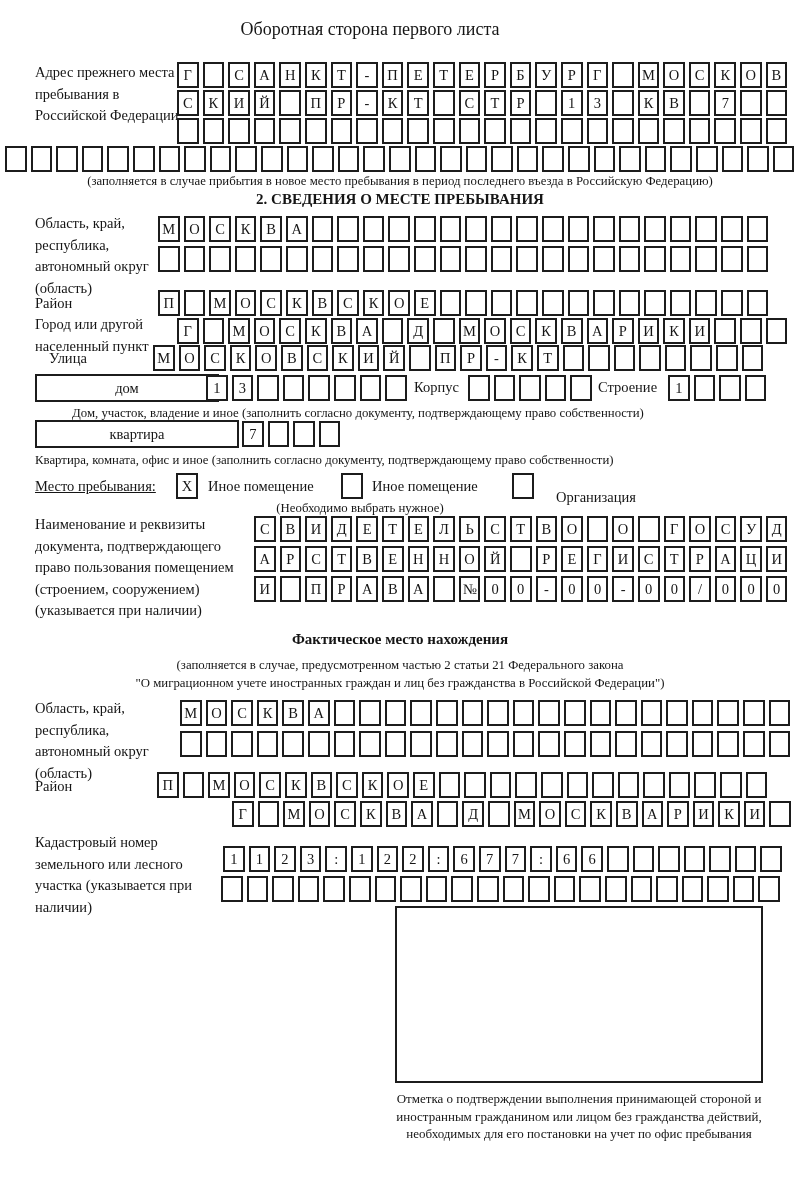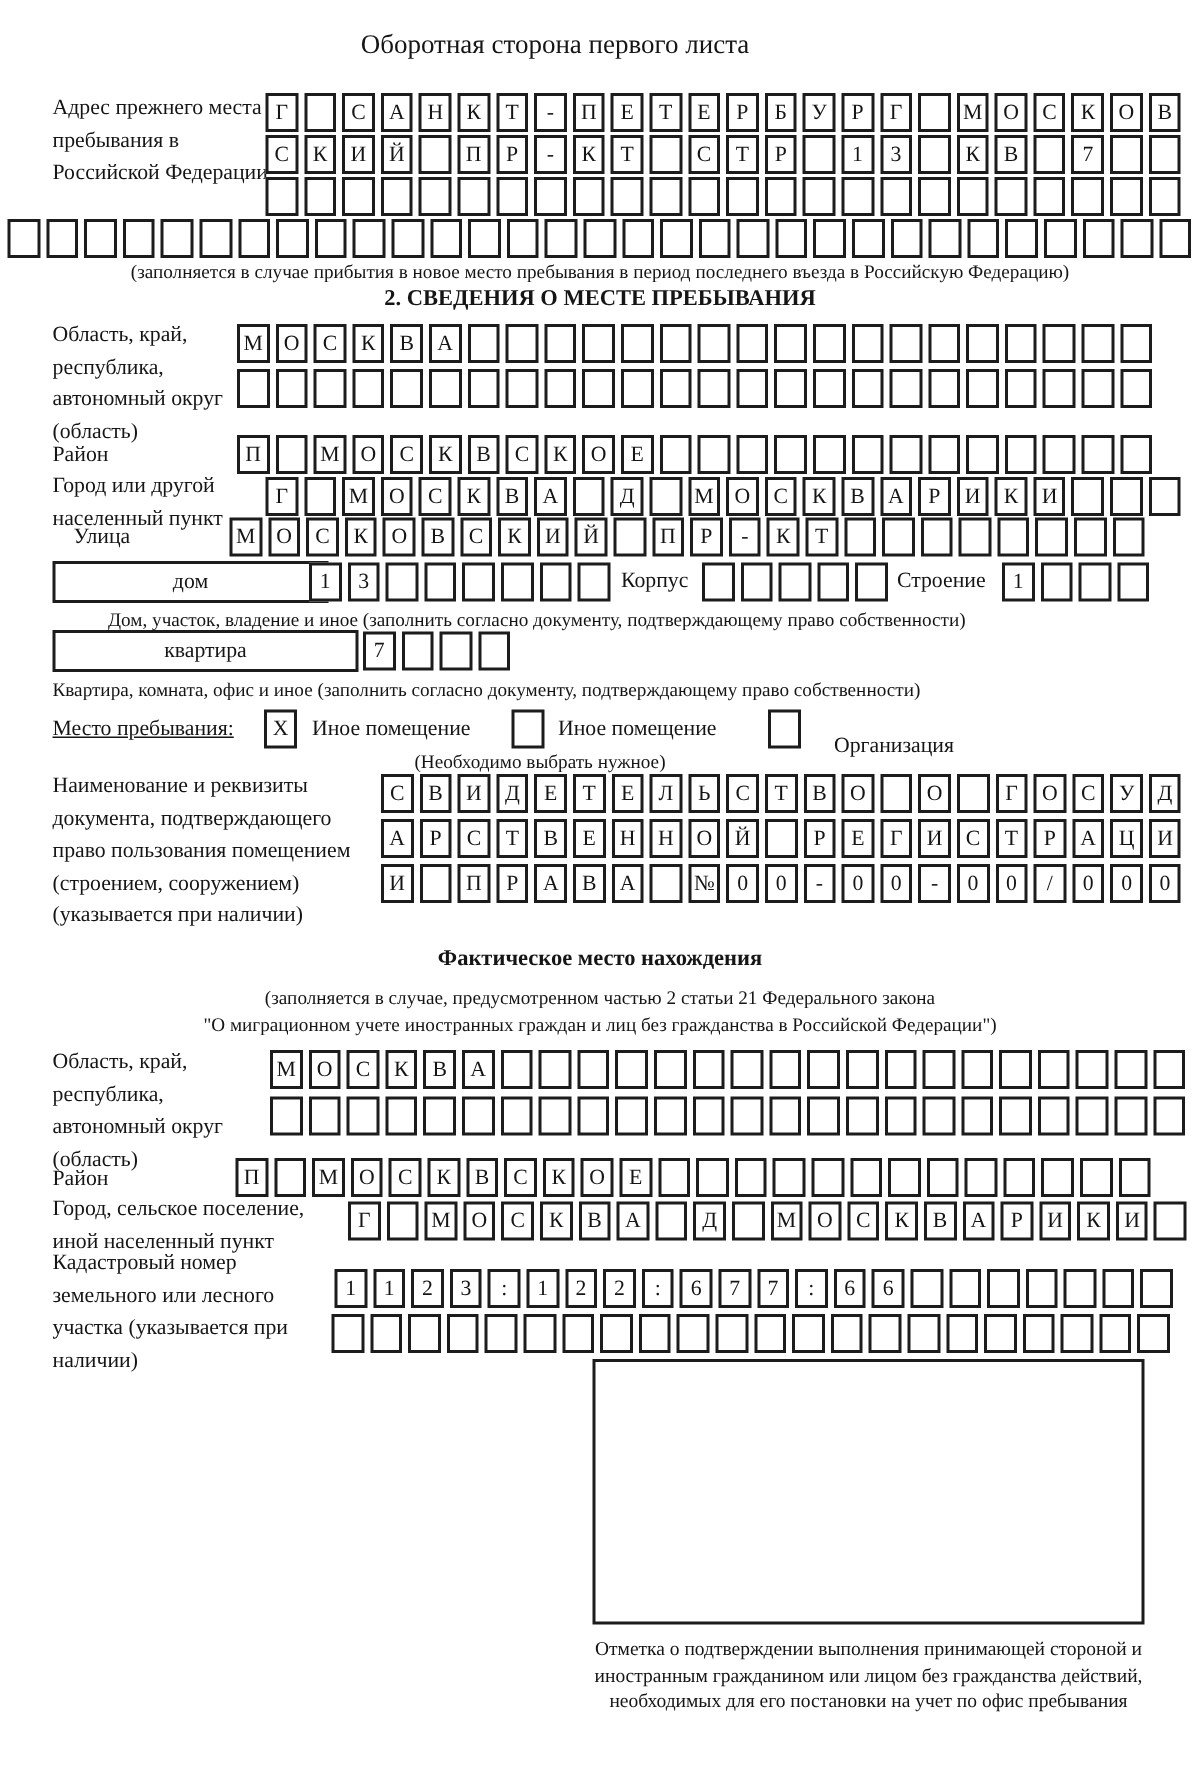--- a/index.html
+++ b/index.html
@@ -489,21 +489,20 @@
       <span class="cell"></span>
       <span class="cell"></span>
       <span class="cell"></span>
       <span class="cell"></span>
       <span class="cell"></span>
       <span class="cell"></span>
       <span class="cell"></span>
       <span class="cell"></span>
     </div>
 
-  <div class="lbl" style="left:35px;top:796px;width:196px;">Город, сельское поселение, иной населенный пункт</div>
   <div class="cellrow" style="left:232px;top:801px;">
       <span class="cell">Г</span>
       <span class="cell"></span>
       <span class="cell">М</span>
       <span class="cell">О</span>
       <span class="cell">С</span>
       <span class="cell">К</span>
       <span class="cell">В</span>
       <span class="cell">А</span>
       <span class="cell"></span>

